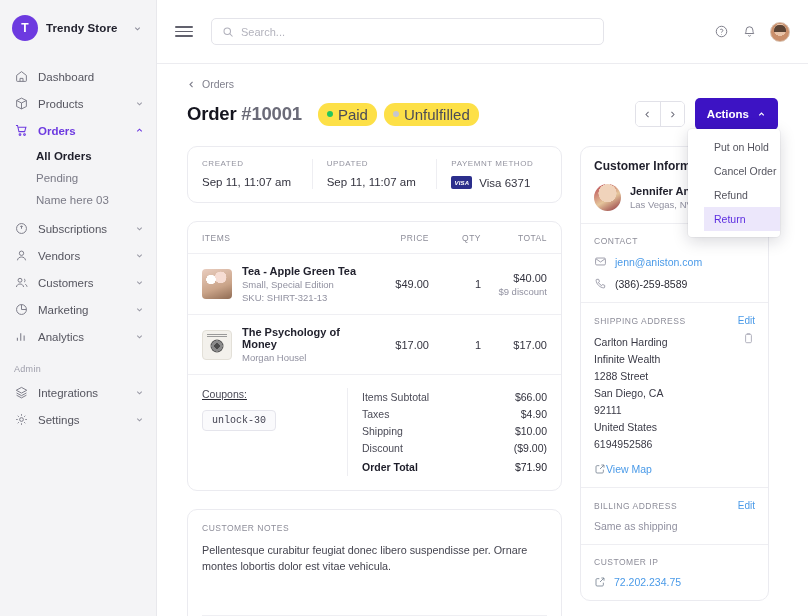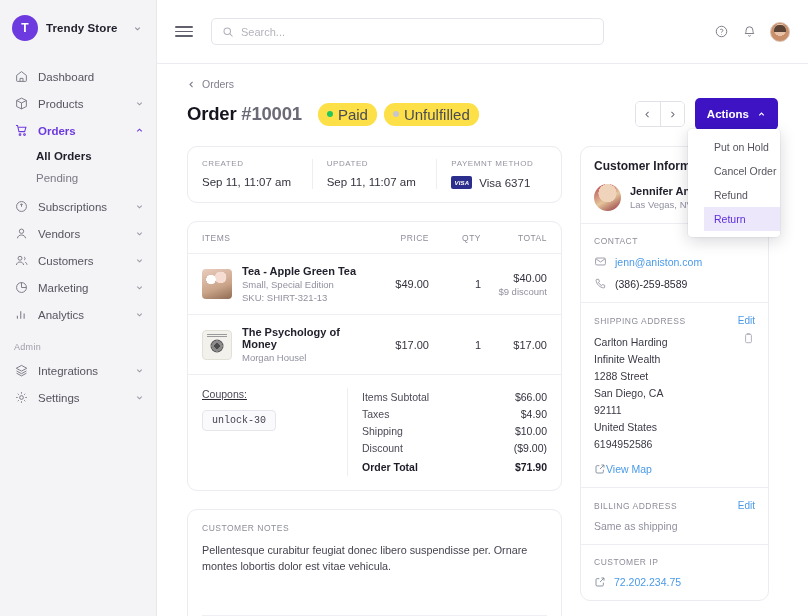--- a/index.html
+++ b/index.html
@@ -183,21 +183,21 @@
   .coupons-label { font-size: 10.5px; color: #4a4a56; margin-bottom: 9px; }
   .coupon-chip {
     display: inline-block; border: 1px solid #e5e5ec; border-radius: 4px;
     background: #fafafc; font-family: "Liberation Mono", monospace;
     font-size: 10px; color: #444452; padding: 4px 9px;
   }
   .totals { width: 200px; border-left: 1px solid #eeeef2; padding-left: 14px; }
   .totals-row { display: flex; justify-content: space-between; font-size: 10.5px; color: #4b4b57; padding: 2.5px 0; }
   .totals-row .amt { color: #33333f; }
   .totals-row.grand { font-weight: 700; color: #1c1c28; padding-top: 5px; align-items: center; }
-  .totals-row.grand .amt { font-weight: 700; color: #1c1c28; }
+  .totals-row.grand .amt { font-weight: 400; color: #1c1c28; }
 
   .notes { padding: 13px 14px 0 14px; }
   .notes-label { font-size: 8.5px; letter-spacing: .5px; color: #8d8d99; margin-bottom: 9px; }
   .notes-text { font-size: 10.8px; color: #44444f; line-height: 1.55; }
   .notes-spacer { height: 28px; border-bottom: 1px solid #efeff3; margin-top: 13px; }
   .notes-foot { height: 28px; }
 
   
   .rc-pad { padding: 12px 13px; }
   .rc-title { font-size: 12px; font-weight: 600; color: #1f1f2b; }
@@ -276,20 +276,21 @@
         <span class="lbl">Orders</span>
         <span class="chev">
           <svg width="9" height="9" viewBox="0 0 12 12" fill="none" stroke="currentColor" stroke-width="1.4">
               <path d="M3 7.2 6 4.2l3 3"></path>
             </svg>
         </span>
       </div>
       <div class="subnav">
         <div class="subnav-item current">All Orders</div>
         <div class="subnav-item">Pending</div>
+        <div class="subnav-item">Name here 03</div>
       </div>
 
       <div class="nav-item">
         <span class="ico">
           <svg width="15" height="15" viewBox="0 0 20 20" fill="none" stroke="currentColor" stroke-width="1.3">
               <circle cx="10" cy="10" r="6.6"></circle>
               <path d="M10 6.4v4M8.4 8 10 6.4 11.6 8"></path>
             </svg>
         </span>
         <span class="lbl">Subscriptions</span>

